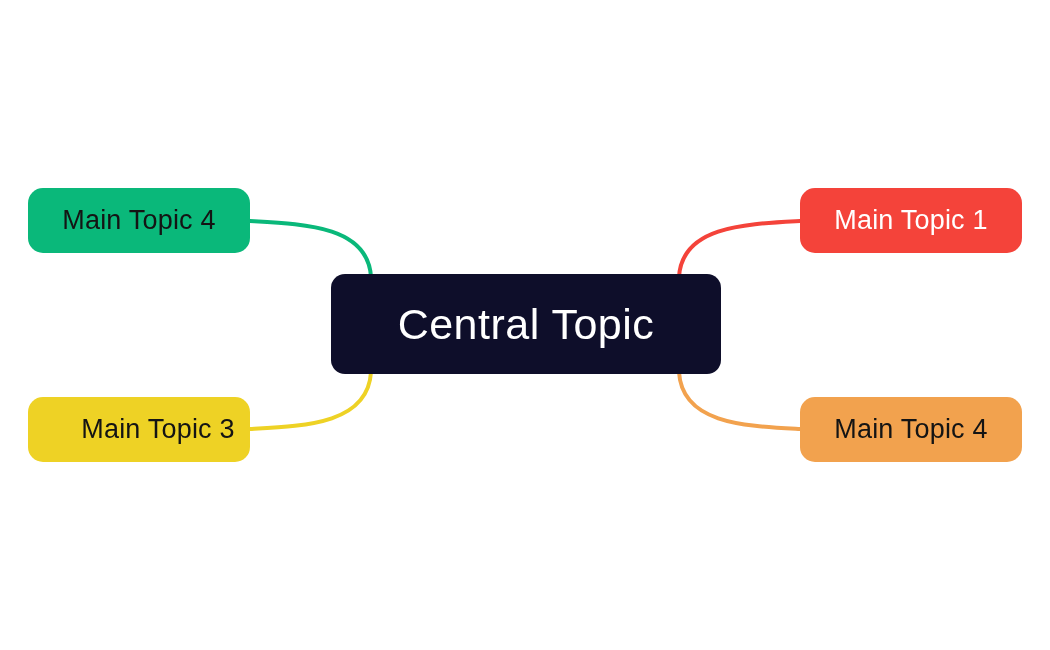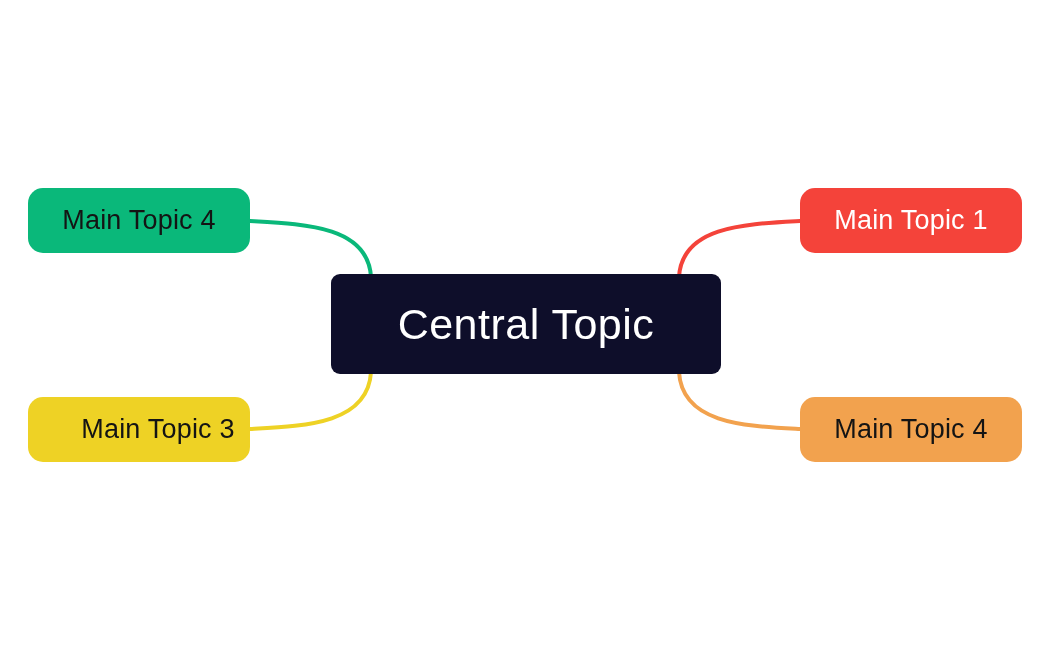--- a/index.html
+++ b/index.html
@@ -31,21 +31,21 @@
     z-index: 2;
     display: flex;
     align-items: center;
     justify-content: center;
     cursor: pointer;
   }
 
   .central {
     left: 331px; top: 274px;
     width: 390px; height: 100px;
-    border-radius: 9px;
+    border-radius: 14px;
     font-size: 43px;
     font-weight: 500;
     letter-spacing: 0.5px;
   }
 
   .topic {
     width: 222px; height: 65px;
     border-radius: 15px;
     font-size: 27px;
     font-weight: 400;

